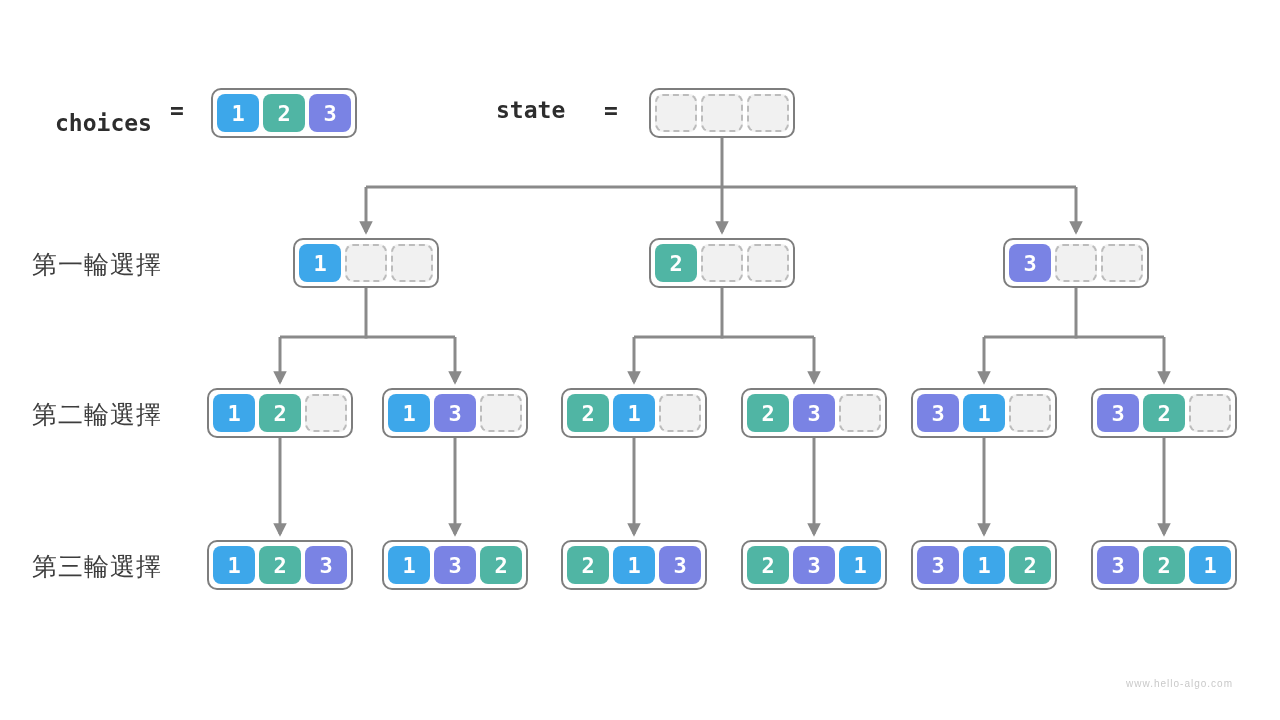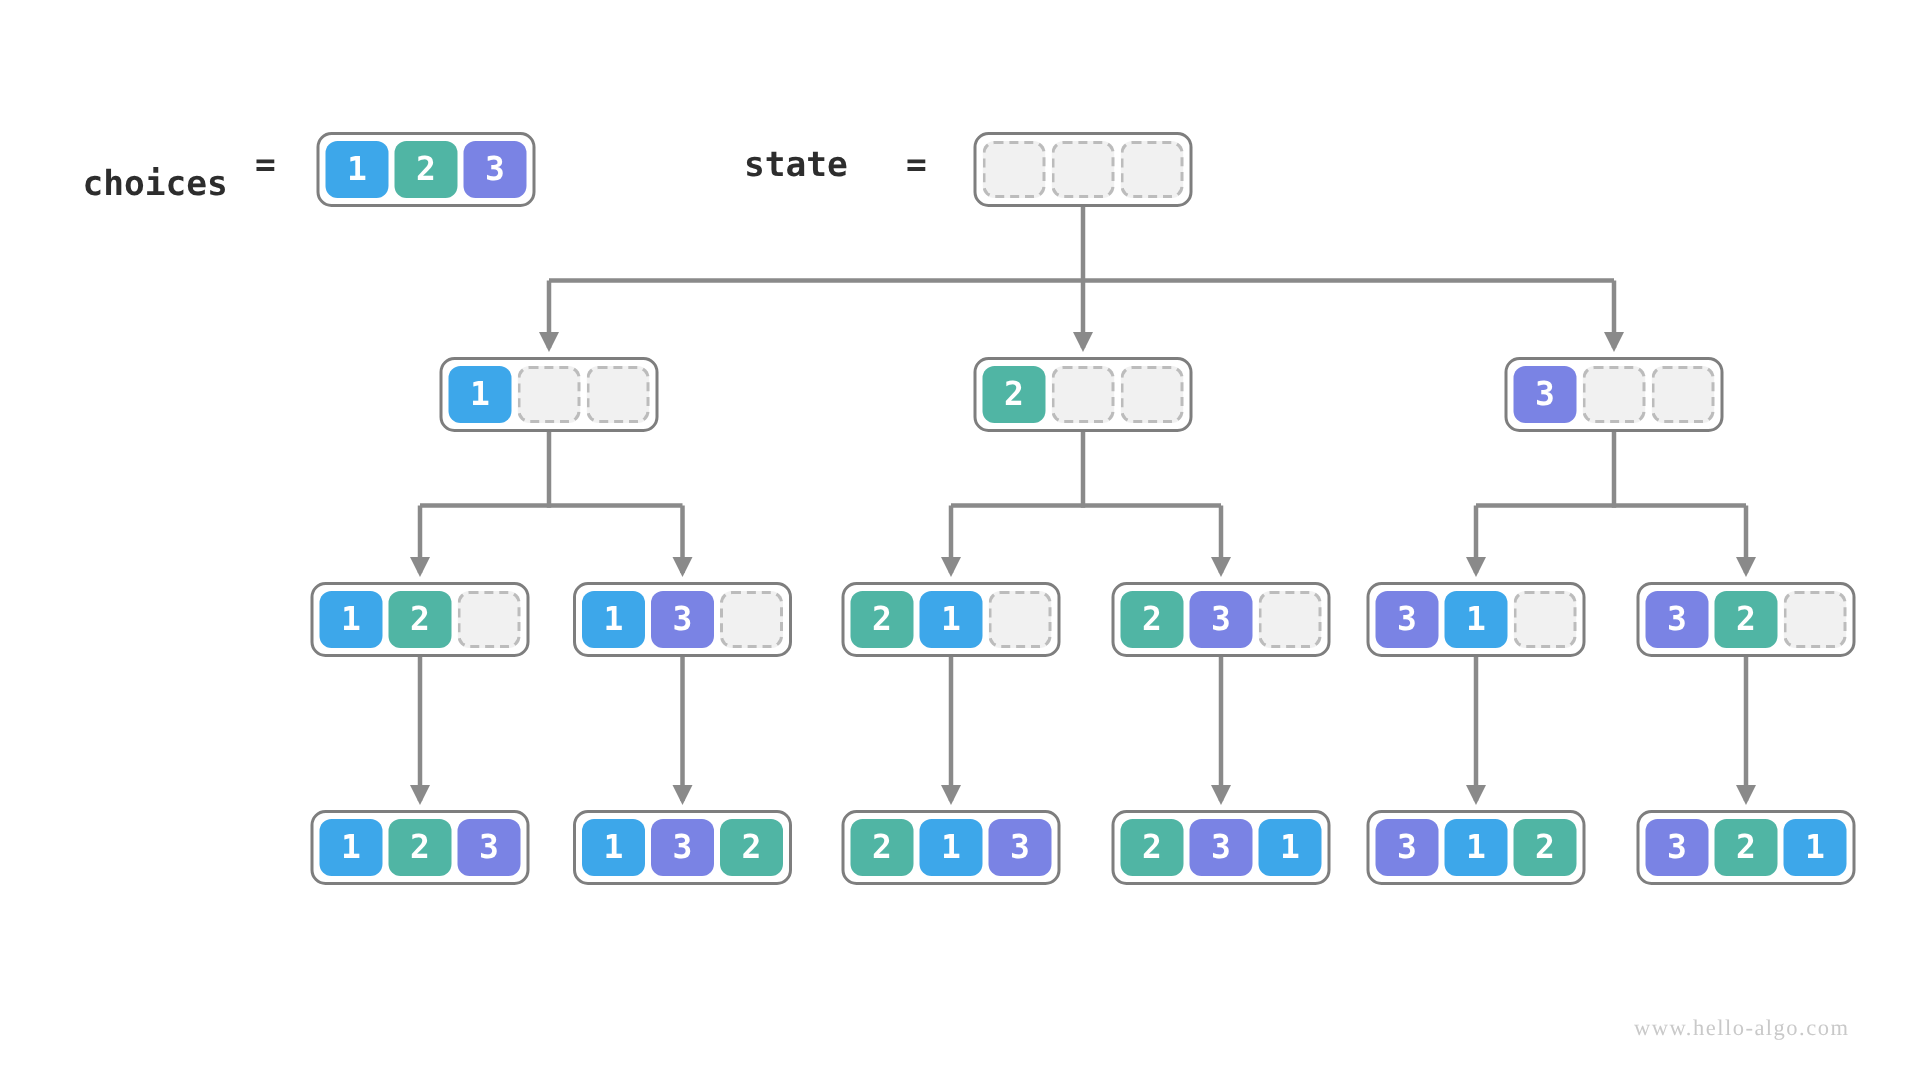--- a/index.html
+++ b/index.html
@@ -62,22 +62,22 @@
   }
   .row-label {
     font-family: "Liberation Sans", sans-serif;
     font-size: 25px;
     color: var(--c-label, #3d3d3d);
     transform: translateY(-50%);
     white-space: nowrap;
     letter-spacing: 1px;
   }
   .watermark {
-    font-family: Liberation Serif, serif;
-    font-size: 15px;
+    font-family: Liberation Sans, sans-serif;
+    font-size: 10px;
     color: var(--c-watermark, #c9c9c9);
     letter-spacing: 1px;
   }
 </style>
 </head>
 <body>
 
 <div id="canvas">
 
   <svg id="edges" width="1280" height="720">
@@ -121,20 +121,23 @@
     </div>
 
   <div class="abs expr-label" style="left:496px; top:97px">state</div>
   <div class="abs expr-label" style="left:604px; top:97px">=</div>
   <div class="abs node" style="left:649px; top:88px">
       <div class="cell empty"></div>
       <div class="cell empty"></div>
       <div class="cell empty"></div>
     </div>
 
+  <div class="abs row-label" style="left:32px; top:264px">第一輪選擇</div>
+  <div class="abs row-label" style="left:32px; top:414px">第二輪選擇</div>
+  <div class="abs row-label" style="left:32px; top:566px">第三輪選擇</div>
 
   <div id="tree-nodes">
       <div class="abs node" style="left: 293px; top: 238px;">
         <div class="cell" style="background: rgb(61, 167, 234);">1</div>
         <div class="cell empty"></div>
         <div class="cell empty"></div>
       </div>
       <div class="abs node" style="left: 649px; top: 238px;">
         <div class="cell" style="background: rgb(80, 181, 164);">2</div>
         <div class="cell empty"></div>

